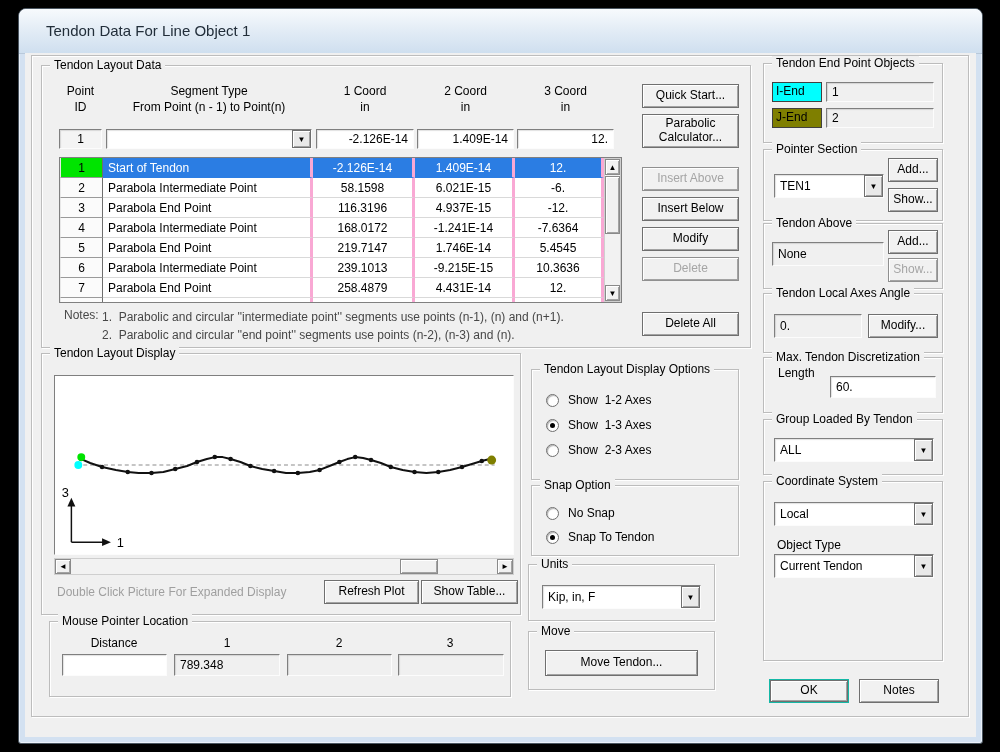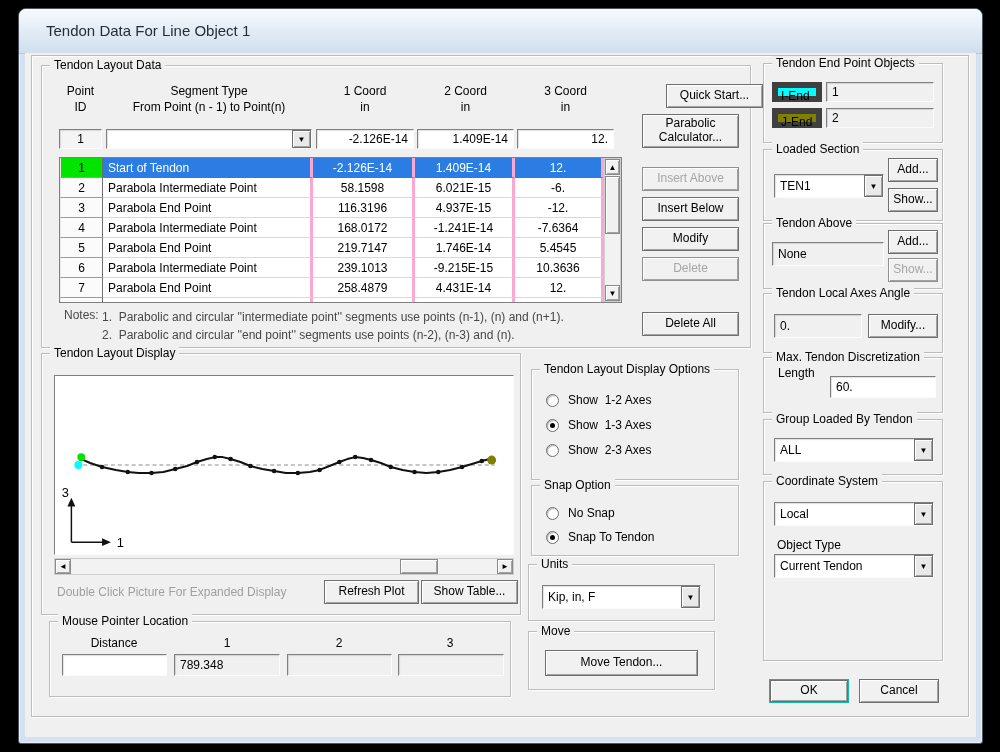--- a/index.html
+++ b/index.html
@@ -63,21 +63,21 @@
   .sb{position:absolute;background:#f2f2f2;border:1px solid #cfcfcf;box-sizing:border-box;}
   .sb-btn{position:absolute;background:#f1f1f1;border:1px solid #8a8a8a;
     box-shadow:inset 1px 1px 0 #fff,inset -1px -1px 0 #a3a3a3;
     display:flex;align-items:center;justify-content:center;font-size:8px;box-sizing:border-box;}
   .sb-thumb{position:absolute;background:#f1f1f1;border:1px solid #8a8a8a;
     box-shadow:inset 1px 1px 0 #fff,inset -1px -1px 0 #a3a3a3;box-sizing:border-box;}
   
   .hdr{position:absolute;text-align:center;line-height:15px;}
   .hint{color:#9f9f9f;}
   .note-line{white-space:pre;line-height:18px;}
-  .endlabel{position:absolute;box-sizing:border-box;padding:1px 3px;border:6px solid #404040;}
+  .endlabel{position:absolute;box-sizing:border-box;padding:1px 3px;border:1px solid #404040;}
   .plotbox{position:absolute;box-sizing:border-box;background:#fff;
     border-top:1px solid #7f7f7f;border-left:1px solid #7f7f7f;
     border-bottom:1px solid #fcfcfc;border-right:1px solid #fcfcfc;}
 </style>
 </head>
 <body>
 
 <div class="window">
   <div class="titlebar">
     <span class="titletext">Tendon Data For Line Object 1</span>
@@ -173,21 +173,21 @@
           <div class="sb-btn" style="left:0;bottom:0;width:15px;height:16px;">▼</div>
         </div>
       </div>
 
       <span class="abs" style="left:22px;top:242px;color:#474747;">Notes:</span>
       <div class="abs" id="notes-lines" style="left:60px;top:242px;color:#474747;">
           <div class="note-line">1.  Parabolic and circular ''intermediate point'' segments use points (n-1), (n) and (n+1).</div>
           <div class="note-line">2.  Parabolic and circular ''end point'' segments use points (n-2), (n-3) and (n).</div>
         </div>
 
-      <div class="btn" style="left:600px;top:18px;width:97px;height:24px;margin-left:24px;">Quick Start...</div>
+      <div class="btn" style="left:600px;top:18px;width:97px;height:24px;">Quick Start...</div>
       <div class="btn" style="left:600px;top:48px;width:97px;height:34px;">Parabolic Calculator...</div>
       <div class="btn disabled" style="left:600px;top:101px;width:97px;height:24px;">Insert Above</div>
       <div class="btn" style="left:600px;top:131px;width:97px;height:24px;">Insert Below</div>
       <div class="btn" style="left:600px;top:161px;width:97px;height:24px;">Modify</div>
       <div class="btn disabled" style="left:600px;top:191px;width:97px;height:24px;">Delete</div>
       <div class="btn" style="left:600px;top:246px;width:97px;height:24px;">Delete All</div>
     </div>
 
     <div class="group" style="left:16px;top:300px;width:478px;height:260px;">
       <span class="legend">Tendon Layout Display</span>
@@ -279,21 +279,21 @@
 
     <div class="group" style="left:738px;top:10px;width:178px;height:78px;">
       <span class="legend">Tendon End Point Objects</span>
       <span class="endlabel" style="left:8px;top:18px;width:50px;height:20px;background:var(--cyan);">I-End</span>
       <div class="sunken field ro" style="left:62px;top:18px;width:108px;height:20px;">1</div>
       <span class="endlabel" style="left:8px;top:44px;width:50px;height:20px;background:var(--olive);">J-End</span>
       <div class="sunken field ro" style="left:62px;top:44px;width:108px;height:20px;">2</div>
     </div>
 
     <div class="group" style="left:738px;top:96px;width:178px;height:70px;">
-      <span class="legend">Loaded Section</span>
+      <span class="legend">Pointer Section</span>
       <div class="combo" style="left:10px;top:24px;width:110px;height:24px;">
         <span class="combo-text">TEN1</span>
         <span class="combo-btn">▼</span>
       </div>
       <div class="btn" style="left:124px;top:8px;width:50px;height:24px;">Add...</div>
       <div class="btn" style="left:124px;top:38px;width:50px;height:24px;">Show...</div>
     </div>
 
     <div class="group" style="left:738px;top:170px;width:178px;height:64px;">
       <span class="legend">Tendon Above</span>
@@ -329,15 +329,15 @@
         <span class="combo-btn">▼</span>
       </div>
       <span class="abs" style="left:13px;top:56px;">Object Type</span>
       <div class="combo" style="left:10px;top:72px;width:160px;height:24px;">
         <span class="combo-text">Current Tendon</span>
         <span class="combo-btn">▼</span>
       </div>
     </div>
 
     <div class="btn default" style="left:744px;top:626px;width:80px;height:24px;">OK</div>
-    <div class="btn" style="left:834px;top:626px;width:80px;height:24px;">Cancel</div>
+    <div class="btn" style="left:834px;top:626px;width:80px;height:24px;">Notes</div>
   </div>
 </div>
 
 </body></html>

